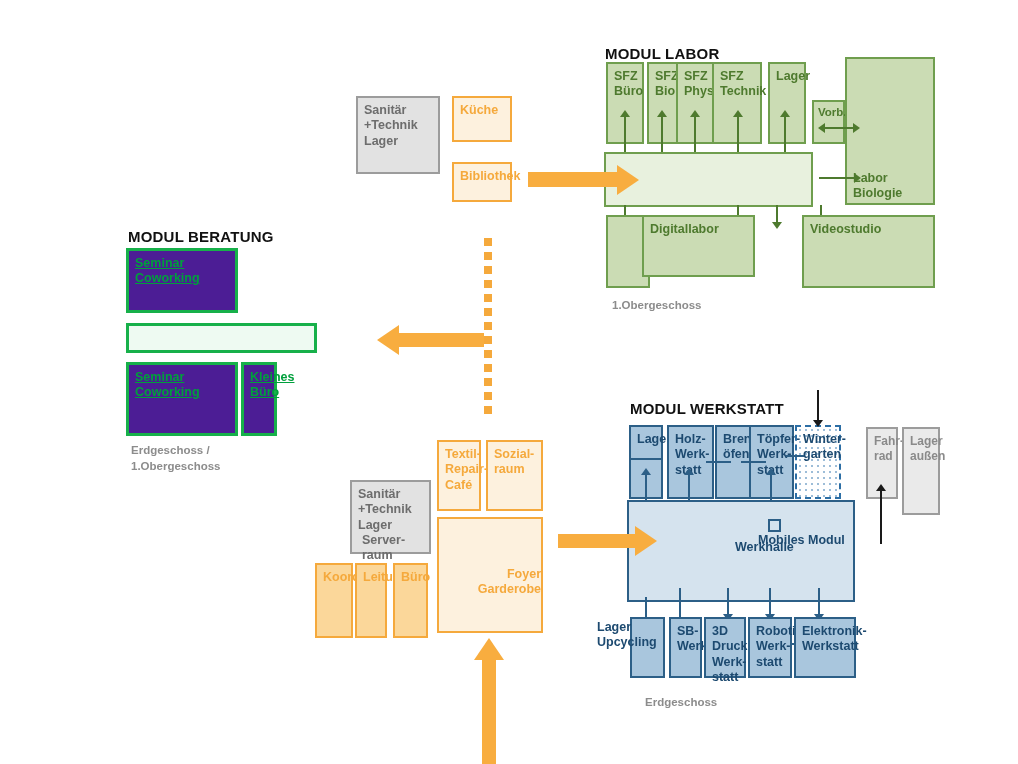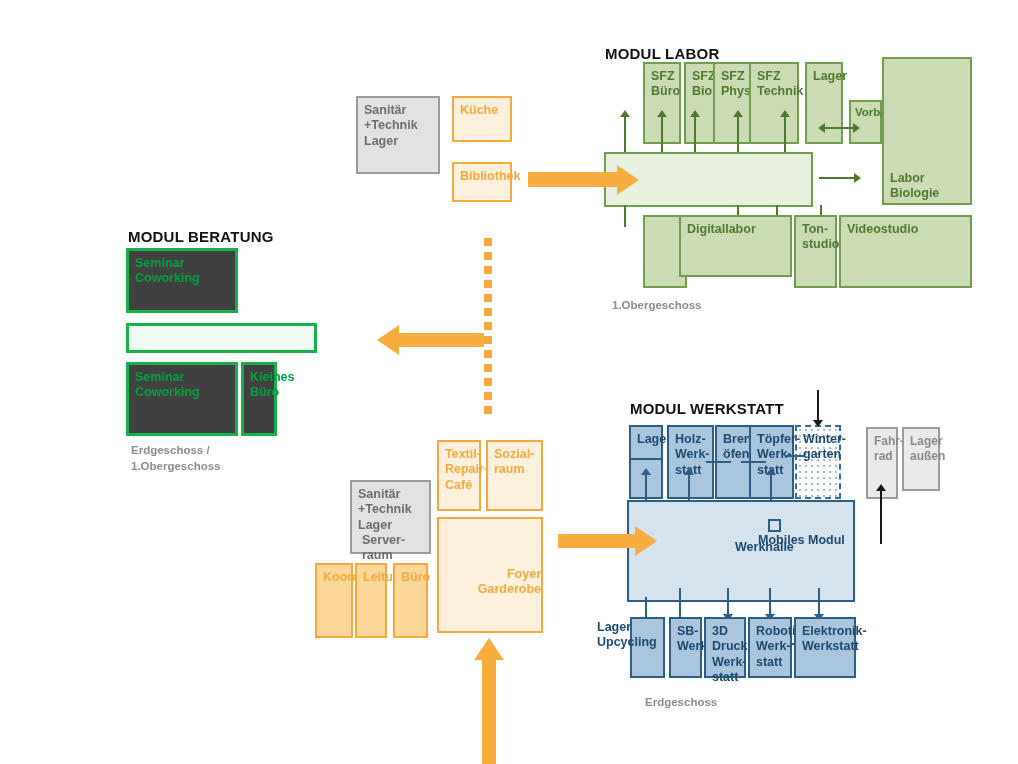--- a/index.html
+++ b/index.html
@@ -15,25 +15,25 @@
   
   .room{
     position:absolute;box-sizing:border-box;
     font-size:12.5px;font-weight:bold;line-height:1.22;
     padding:5px 4px 3px 6px;
     white-space:normal;
     overflow:visible;
   }
 
   
-  .g-room{border:2px solid #6f9e4e;background:#cbdcb4;color:#4e7a2e;margin-left:37px;}
+  .g-room{border:2px solid #6f9e4e;background:#cbdcb4;color:#4e7a2e;}
   .g-corr{border:2px solid #6f9e4e;background:#e8f1de;color:#4e7a2e;}
 
   
-  .b-room{border:3px solid #17b04a;background:#404040;color:#00a03c;}
+  .b-room{border:3px solid #17b04a;background:#4c1d95;color:#00a03c;text-decoration:underline;}
   .b-corr{border:3px solid #17b04a;background:#eefaf2;}
 
   
   .o-room{border:2px solid #f5a93c;background:#fdf1de;color:#f5a93c;}
   .o-solid{border:2px solid #f5a93c;background:#fbd79a;color:#f5a93c;}
 
   
   .grey-room{border:2px solid #9c9c9c;background:#e2e2e2;color:#6d6d6d;}
   .grey-room2{border:2px solid #9c9c9c;background:#eaeaea;color:#8a8a8a;}
 
@@ -113,23 +113,20 @@
   <div class="tri" style="left:772px;top:222px;border-left:5px solid transparent;border-right:5px solid transparent;border-top:7px solid #4e7a2e;"></div>
   <div class="vline" style="left:820px;top:205px;height:22px;background:#4e7a2e;"></div>
   <div class="tri" style="left:816px;top:222px;border-left:5px solid transparent;border-right:5px solid transparent;border-top:7px solid #4e7a2e;"></div>
 
   <div class="room g-room" style="left:606px;top:215px;width:34px;height:73px;padding-left:36px;">
     <span>Lab Büro</span>
   </div>
   <div class="room g-room" style="left:642px;top:215px;width:113px;height:62px;">
     <span>Digitallabor</span>
   </div>
-  <div class="room g-room" style="left:757px;top:215px;width:43px;height:73px;">
-    <span>Ton-studio</span>
-  </div>
   <div class="room g-room" style="left:802px;top:215px;width:133px;height:73px;">
     <span>Videostudio</span>
   </div>
 
   <div class="floorlabel" style="left:612px;top:298px;">1.Obergeschoss</div>
 
   <div class="modtitle" style="left:128px;top:228px;">MODUL BERATUNG</div>
 
   <div class="room b-room" style="left:126px;top:248px;width:112px;height:65px;">
     <span>Seminar Coworking</span>
@@ -251,21 +248,21 @@
   </div>
   <div class="room bl-room" style="left:794px;top:617px;width:62px;height:61px;">
     <span>Elektronik-Werkstatt</span>
   </div>
 
   <div class="floorlabel" style="left:645px;top:695px;">Erdgeschoss</div>
 
   <div class="room grey-room2" style="left:866px;top:427px;width:32px;height:72px;font-size:12px;">
     <span>Fahr-rad</span>
   </div>
-  <div class="room grey-room2" style="left:902px;top:427px;width:38px;height:64px;font-size:12px;">
+  <div class="room grey-room2" style="left:902px;top:427px;width:38px;height:88px;font-size:12px;">
     <span>Lager außen</span>
   </div>
   <div class="vline" style="left:880px;top:488px;height:56px;background:#1a1a1a;"></div>
   <div class="tri" style="left:876px;top:484px;border-left:5px solid transparent;border-right:5px solid transparent;border-bottom:7px solid #1a1a1a;"></div>
 
   <div class="bigarrow" style="left:528px;top:172px;width:90px;height:15px;background:#f8ad3f;"></div>
   <div class="tri" style="left:617px;top:165px;border-top:15px solid transparent;border-bottom:15px solid transparent;border-left:22px solid #f8ad3f;"></div>
 
   <div class="bigarrow" style="left:399px;top:333px;width:85px;height:14px;background:#f8ad3f;"></div>
   <div class="tri" style="left:377px;top:325px;border-top:15px solid transparent;border-bottom:15px solid transparent;border-right:22px solid #f8ad3f;"></div>

